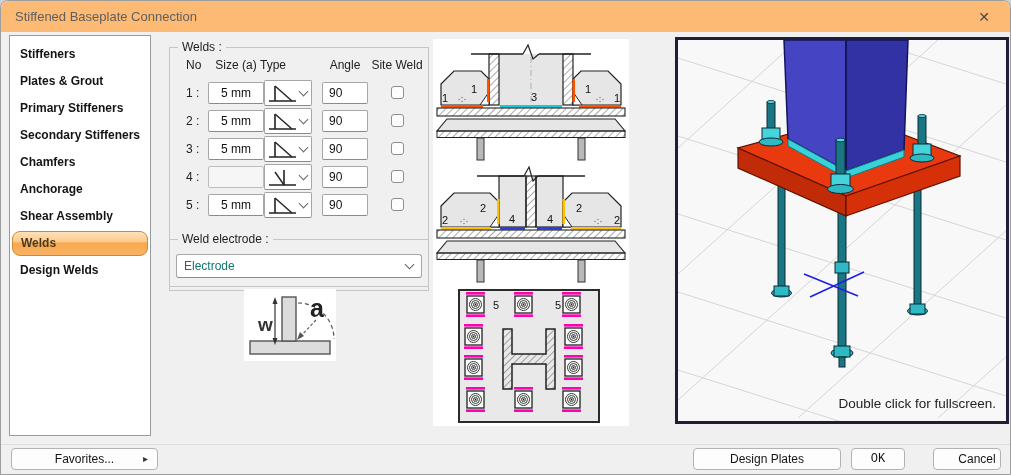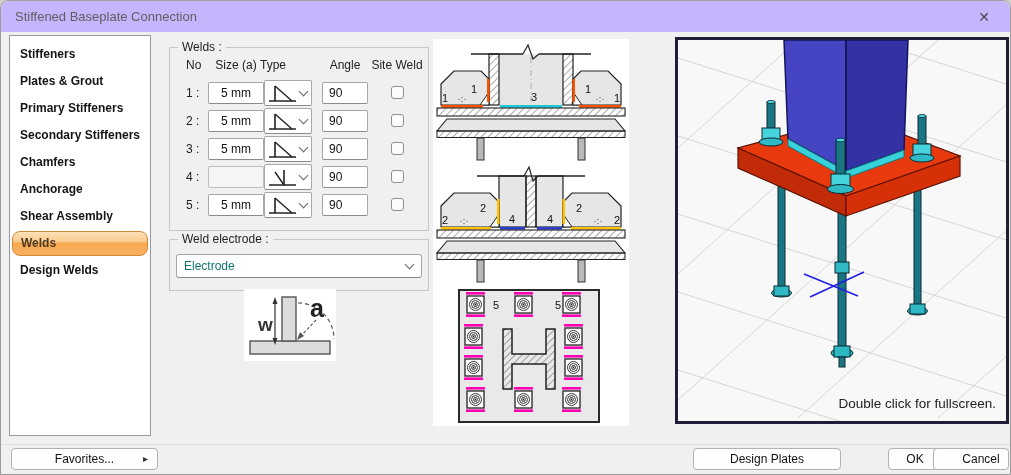--- a/index.html
+++ b/index.html
@@ -2,35 +2,35 @@
 <html><head>
 <meta charset="utf-8">
 <style>
   html,body{margin:0;padding:0;background:#cfcfcf;}
   .dialog{
     position:relative;width:1011px;height:475px;box-sizing:border-box;
     background:#f0f0f0;border:1px solid #9d9d9d;border-radius:8px 8px 0 0;
     overflow:hidden;font-family:"Liberation Sans",sans-serif;color:#1a1a1a;
   }
   
-  .titlebar{position:absolute;left:0;top:0;right:0;height:31px;background:#c4b5fd;border-radius:8px 8px 0 0;}
+  .titlebar{position:absolute;left:0;top:0;right:0;height:31px;background:#fdba74;border-radius:8px 8px 0 0;}
   .title{position:absolute;left:14px;top:8px;font-size:13px;color:#5f5f5f;}
   .close-btn{position:absolute;right:6px;top:2px;width:40px;height:27px;display:flex;align-items:center;justify-content:center;color:#4a4a4a;font-size:14px;cursor:default;}
   
   .sidebar{position:absolute;left:8px;top:34px;width:142px;height:401px;background:#fff;border:1px solid #9a9a9a;box-sizing:border-box;padding-top:5px;}
   .side-item{height:27px;line-height:27px;padding-left:10px;font-size:12px;font-weight:700;color:#141414;}
   .side-item.selected{
     height:23px;line-height:23px;margin:1px 2px;padding-left:8px;border-radius:8px;
     border:1px solid #d08a35;color:#4a3a20;
     background:linear-gradient(#fce1b8 0%,#fbc98a 45%,#f7a94f 46%,#f9b163 100%);
   }
   
   .groupbox{position:absolute;border:1px solid #c6c6c6;box-sizing:border-box;}
   .groupbox .legend{position:absolute;top:-8px;left:8px;background:#f0f0f0;padding:0 4px;font-size:12px;color:#222;}
-  #welds-group{left:168px;top:46px;width:260px;height:184px;}
+  #welds-group{left:168px;top:46px;width:260px;height:240px;}
   #electrode-group{left:168px;top:238px;width:260px;height:52px;}
   
   .hdr{position:absolute;font-size:12px;color:#222;top:10px;}
   .hdr.c-no{left:16px;}
   .hdr.c-size{left:38px;width:56px;text-align:center;}
   .hdr.c-type{left:90px;width:56px;text-align:left;}
   .hdr.c-angle{left:150px;width:50px;text-align:center;}
   .hdr.c-site{left:196px;width:62px;text-align:center;}
   .wrow{position:absolute;left:0;width:260px;height:26px;}
   .wrow .no{position:absolute;left:16px;top:4px;font-size:12px;color:#222;}
@@ -53,22 +53,22 @@
   #plan{left:22px;top:248px;}
   
   .viewer{position:absolute;left:674px;top:36px;width:334px;height:387px;box-sizing:border-box;background:#f8f8f8;border:3px solid #1e1e38;}
   .viewer svg{display:block;}
   
   .footer-sep{position:absolute;left:0;top:443px;width:100%;height:1px;background:#dedede;}
   .btn{position:absolute;top:447px;height:22px;box-sizing:border-box;background:#fdfdfd;border:1px solid #b2b2b2;border-radius:4px;font-size:12px;color:#141414;display:flex;align-items:center;justify-content:center;}
   #favorites-btn{left:10px;width:147px;}
   #favorites-btn .arrow{position:absolute;right:9px;top:4px;font-size:10px;color:#333;}
   #design-report-btn{left:692px;width:148px;}
-  #ok-btn{left:887px;width:54px;}
-  #cancel-btn{left:932px;width:76px;padding-left:20px;}
+  #ok-btn{left:850px;width:54px;font-family:Liberation Mono, monospace;}
+  #cancel-btn{left:932px;width:68px;padding-left:20px;}
   .lbl{font-size:11px;fill:#111;font-family:"Liberation Sans",sans-serif;}
 </style>
 </head>
 <body>
 
 <div class="dialog">
 
   <div class="titlebar">
     <span class="title">Stiffened Baseplate Connection</span>
     <span class="close-btn">✕</span>

